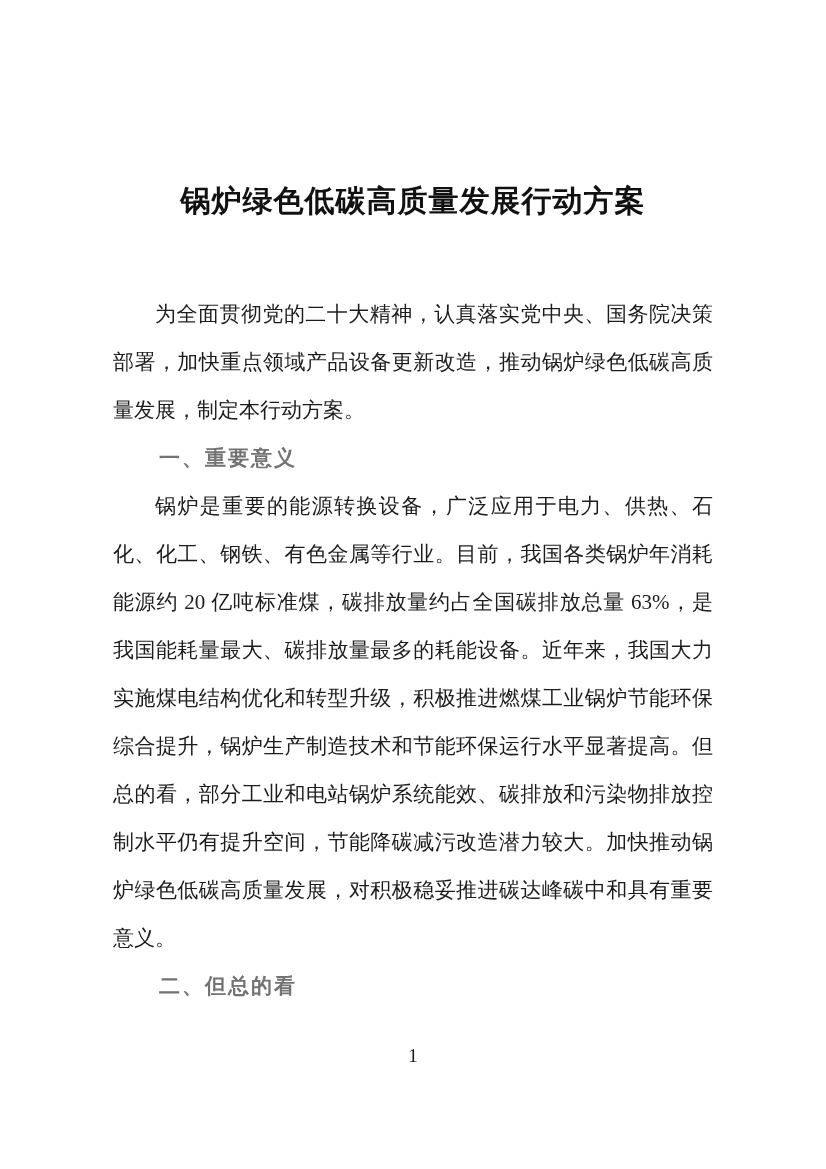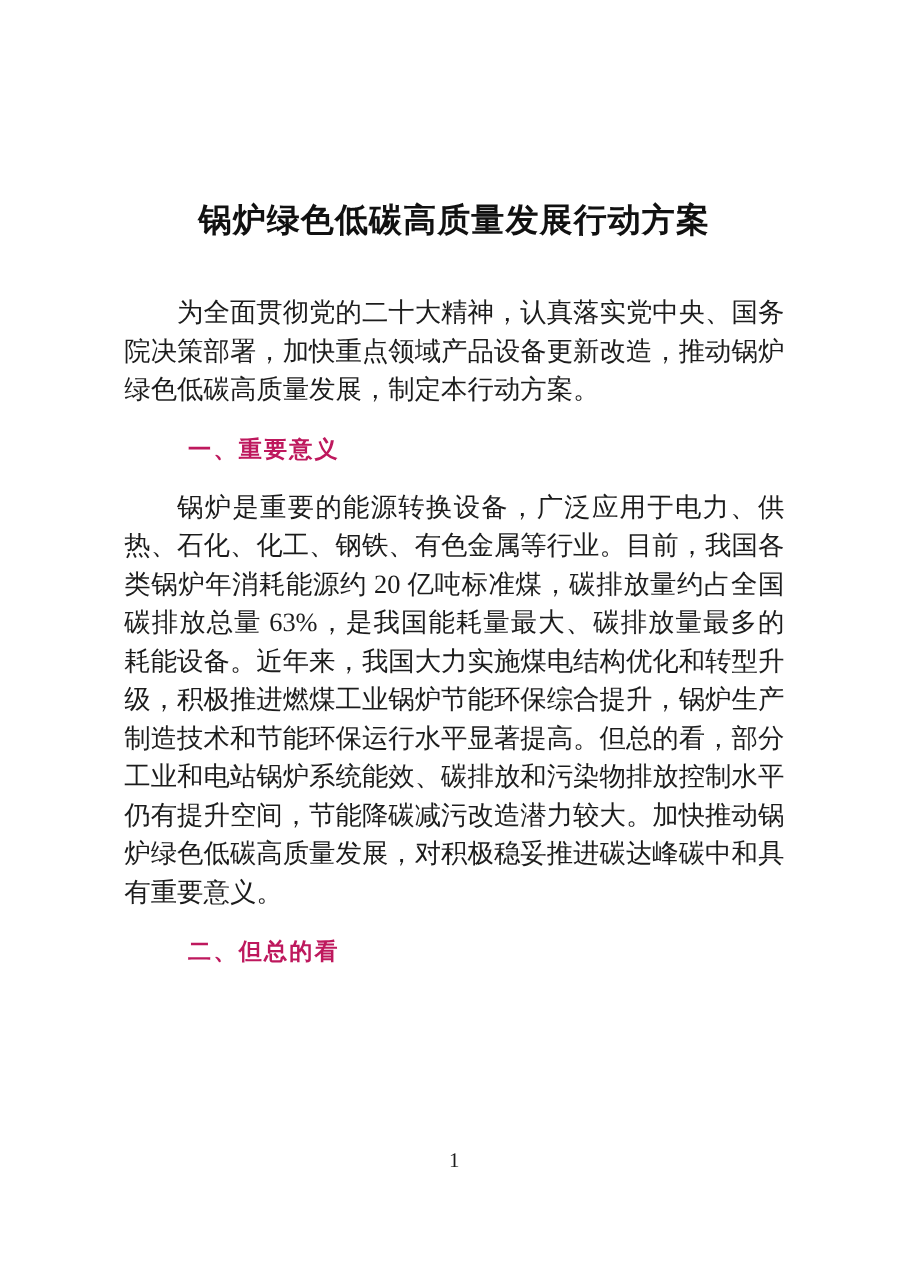--- a/index.html
+++ b/index.html
@@ -18,45 +18,45 @@
     overflow: hidden;
     box-sizing: border-box;
   }
   .content {
     position: absolute;
     left: 113px;
     top: 180px;
     width: 600px;
   }
   .doc-title {
-    margin: 0 0 46px 0;
+    margin: 0 0 68px 0;
     font-size: 30px;
     line-height: 42px;
     font-weight: bold;
     text-align: center;
     letter-spacing: 1px;
     color: #111111;
     font-family: "Liberation Serif", "DejaVu Serif", serif;
   }
   .body-para {
     margin: 0;
-    font-size: 24px;
-    line-height: 35px;
+    font-size: 21px;
+    line-height: 48px;
     text-align: justify;
     text-justify: inter-ideograph;
     text-indent: 2em;
     color: #1c1c1c;
   }
   .section-heading {
-    margin: 16px;
+    margin: 4px;
     font-size: 21px;
     line-height: 40px;
     font-weight: bold;
     text-indent: 2em;
-    color: #be185d;
+    color: #737373;
     font-family: "Liberation Sans", "DejaVu Sans", sans-serif;
     letter-spacing: 2px;
   }
   .lead-bold {
     font-weight: bold;
     color: #111111;
   }
   .page-number {
     position: absolute;
     left: 0;

